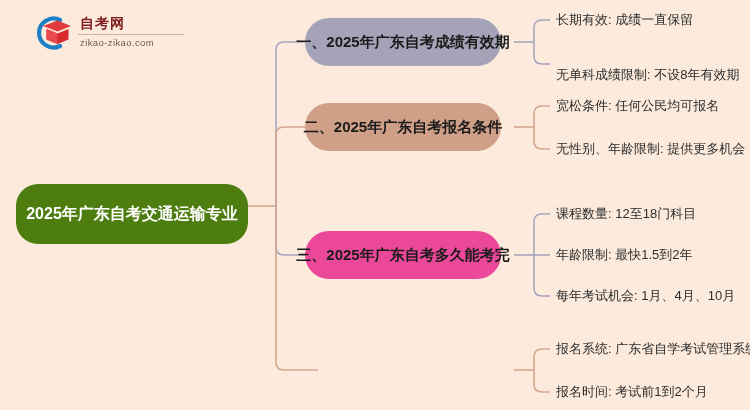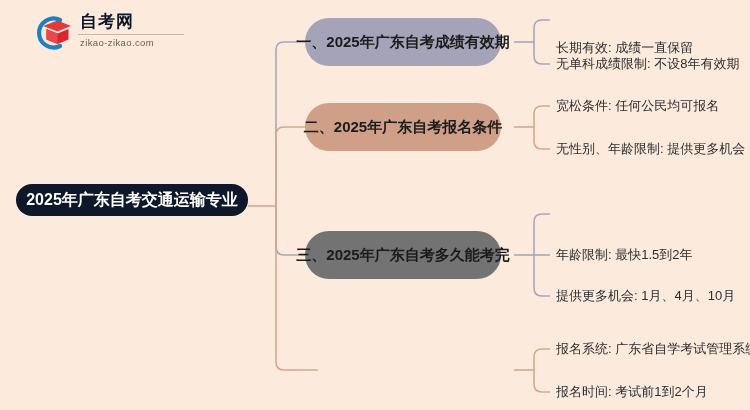--- a/index.html
+++ b/index.html
@@ -38,27 +38,26 @@
     width: 42px;
     height: 36px;
   }
   .logo-text-wrap {
     position: absolute;
     left: 48px;
     top: 1px;
     width: 110px;
   }
   .logo-title {
-    font-size: 17px;
+    font-size: 14px;
     font-weight: bold;
-    color: #0f172a;
+    color: #7f1d1d;
     letter-spacing: 1px;
     line-height: 20px;
     padding-left: 2px;
-    font-family: Liberation Mono, monospace;
   }
   .logo-rule {
     width: 106px;
     height: 1px;
     background: #c9b6a6;
     margin: 1px 0 2px 0;
   }
   .logo-sub {
     font-size: 9.5px;
     color: #6a5b51;
@@ -71,23 +70,23 @@
   .node {
     position: absolute;
     display: flex;
     align-items: center;
     box-sizing: border-box;
   }
   .root-node {
     left: 16px;
     top: 184px;
     width: 232px;
-    height: 32px;
+    height: 60px;
     border-radius: 22px;
-    background: #0f172a;
+    background: #4d7c0f;
     justify-content: center;
   }
   .root-label {
     color: #ffffff;
     font-size: 16px;
     font-weight: bold;
     letter-spacing: 0px;
     white-space: nowrap;
   }
 
@@ -172,31 +171,32 @@
     <path d="M550 349 L542 349 Q534 349 534 357 L534 384 Q534 392 542 392 L550 392" fill="none" stroke="#d5a78f" stroke-width="1.6"></path>
   </svg>
 
   <div class="node root-node">
     <span class="root-label">2025年广东自考交通运输专业</span>
   </div>
 
   <div class="node branch-node" style="top:18px; background:#a5a3b8;">
     <span class="branch-label">一、2025年广东自考成绩有效期</span>
   </div>
-  <div class="leaf" style="top:20px;margin-top:28px;">长期有效: 成绩一直保留</div>
-  <div class="leaf" style="top:64px;text-align:center;">无单科成绩限制: 不设8年有效期</div>
+  <div class="leaf" style="top:20px;">长期有效: 成绩一直保留</div>
+  <div class="leaf" style="top:75px;text-align:center;">无单科成绩限制: 不设8年有效期</div>
 
   <div class="node branch-node" style="top:103px; background:#cf9f87;">
     <span class="branch-label">二、2025年广东自考报名条件</span>
   </div>
   <div class="leaf" style="top:149px;">无性别、年龄限制: 提供更多机会</div>
   <div class="leaf" style="top:106px;">宽松条件: 任何公民均可报名</div>
 
-  <div class="node branch-node" style="top:231px; background:#737373;">
+  <div class="node branch-node" style="top:231px; background:#ec4899;">
     <span class="branch-label">三、2025年广东自考多久能考完</span>
   </div>
+  <div class="leaf" style="top:214px;">课程数量: 12至18门科目</div>
   <div class="leaf" style="top:255px;">年龄限制: 最快1.5到2年</div>
-  <div class="leaf" style="top:296px;">提供更多机会: 1月、4月、10月</div>
+  <div class="leaf" style="top:296px;">每年考试机会: 1月、4月、10月</div>
 
   <div class="leaf" style="top:349px;">报名系统: 广东省自学考试管理系统</div>
   <div class="leaf" style="top:392px;">报名时间: 考试前1到2个月</div>
 
 </div>
 
 </body></html>

